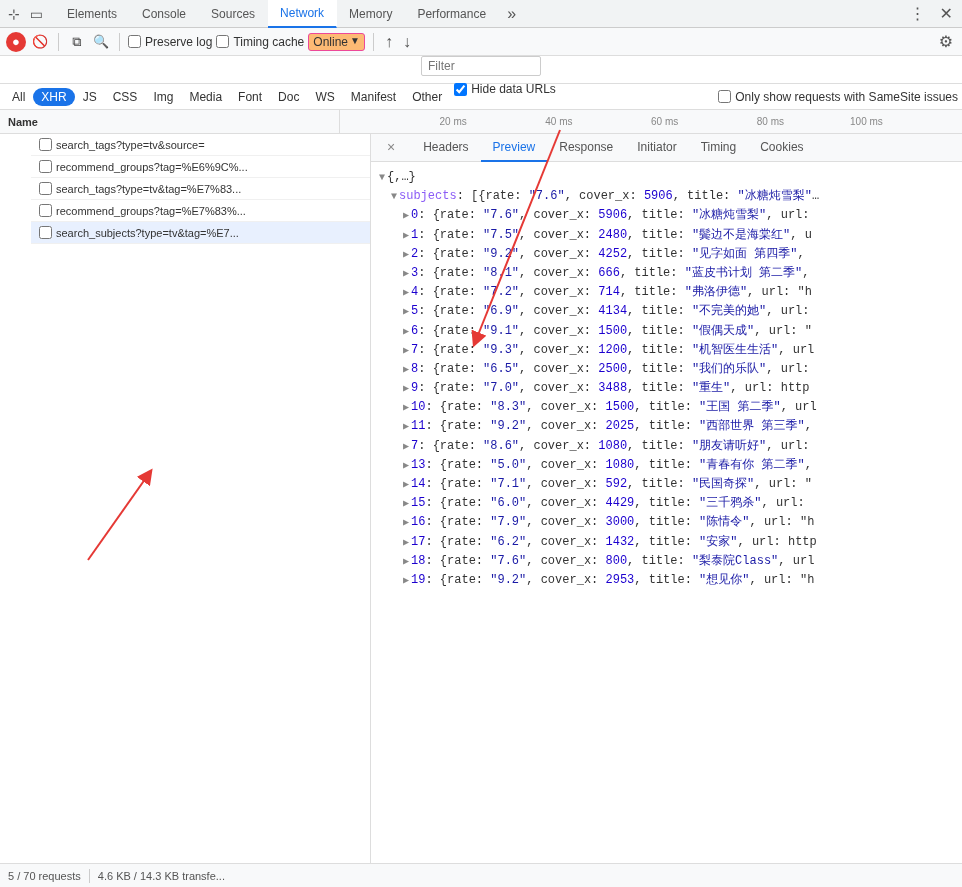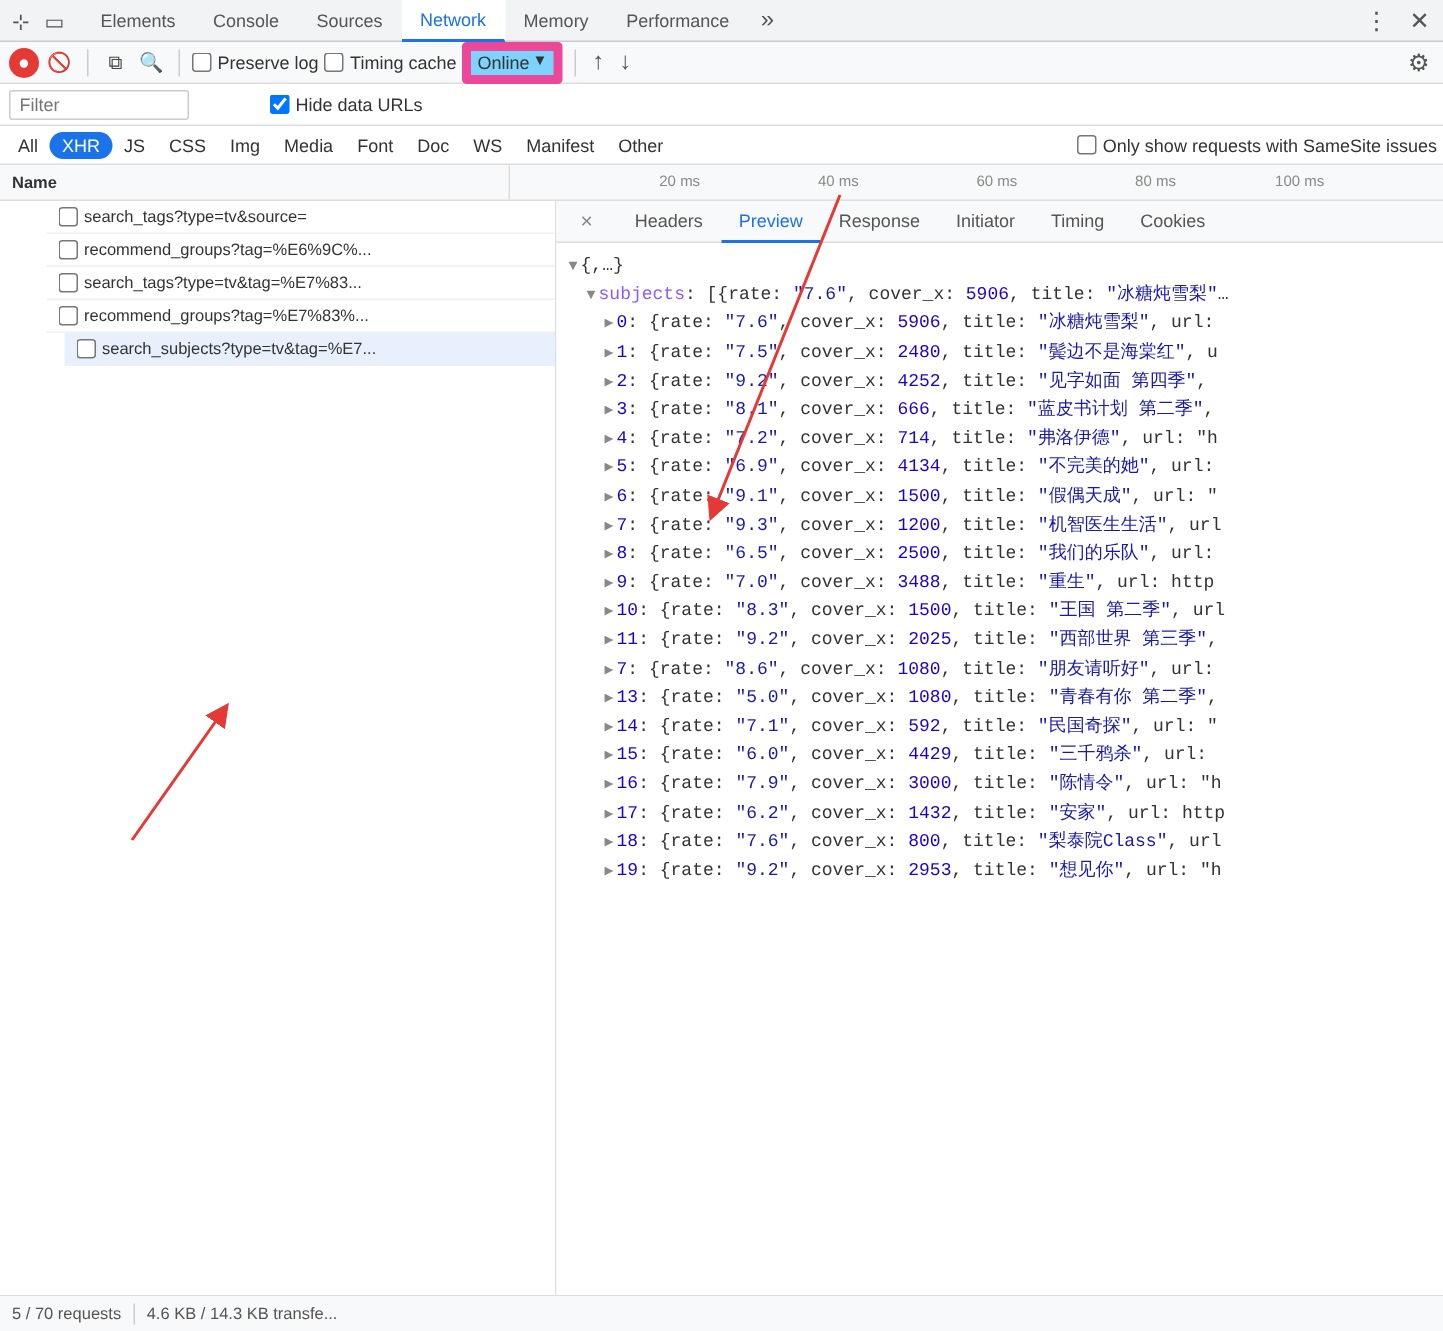--- a/index.html
+++ b/index.html
@@ -83,43 +83,44 @@
     }
     .toolbar .icon-btn.red { background: #e53935; color: #fff; }
     .toolbar .separator { width: 1px; height: 18px; background: #ccc; margin: 0 4px; }
     .toolbar label {
       display: flex; align-items: center; gap: 4px;
       font-size: 12px; color: #333; cursor: pointer; white-space: nowrap;
     }
     .toolbar input[type=checkbox] { cursor: pointer; }
     .toolbar .select-group {
       display: flex; gap: 2px;
-      border: 6px solid #ec4899; border-radius: 3px;
+      border: 1px solid #ec4899; border-radius: 3px;
       padding: 1px 4px;
       font-size: 12px; color: #333;
       cursor: pointer;
-      background: #7dd3fc;
+      background: #fdba74;
     }
     .toolbar .spacer { flex: 1; }
     .toolbar .upload-icon, .toolbar .download-icon {
       font-size: 16px; color: #555; cursor: pointer; padding: 0 3px;
     }
     .toolbar .gear-icon {
       font-size: 16px; color: #555; cursor: pointer; padding: 0 3px;
     }
 
     
     .filter-bar {
       display: flex;
       align-items: center;
       background: #fff;
       border-bottom: 1px solid #ddd;
       height: 28px;
       padding: 0 6px;
       gap: 6px;
+      flex-direction: column;
     }
     .filter-bar input[type=text] {
       border: 1px solid #ccc;
       border-radius: 2px;
       padding: 2px 6px;
       font-size: 12px;
       width: 120px;
       outline: none;
     }
     .filter-bar label {
@@ -208,21 +209,21 @@
       font-size: 11px;
       color: #333;
       cursor: pointer;
       height: 22px;
       border-bottom: 1px solid #f0f0f0;
       gap: 4px;
       white-space: nowrap;
       overflow: hidden;
       text-overflow: ellipsis;
     }
-    .request-item.active { background: #e8f0fe; margin-left: 12px; }
+    .request-item.active { background: #e8f0fe; }
     .request-item input[type=checkbox] { flex-shrink: 0; cursor: pointer; }
     .request-item .req-name {
       overflow: hidden;
       text-overflow: ellipsis;
       white-space: nowrap;
       flex: 1;
     }
 
     
     .right-panel {

